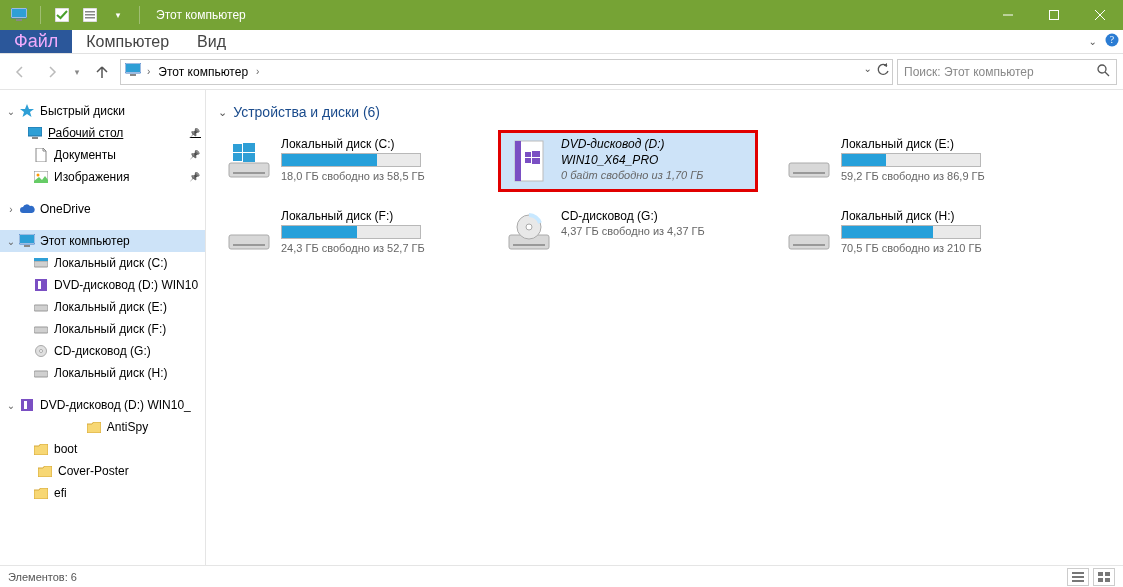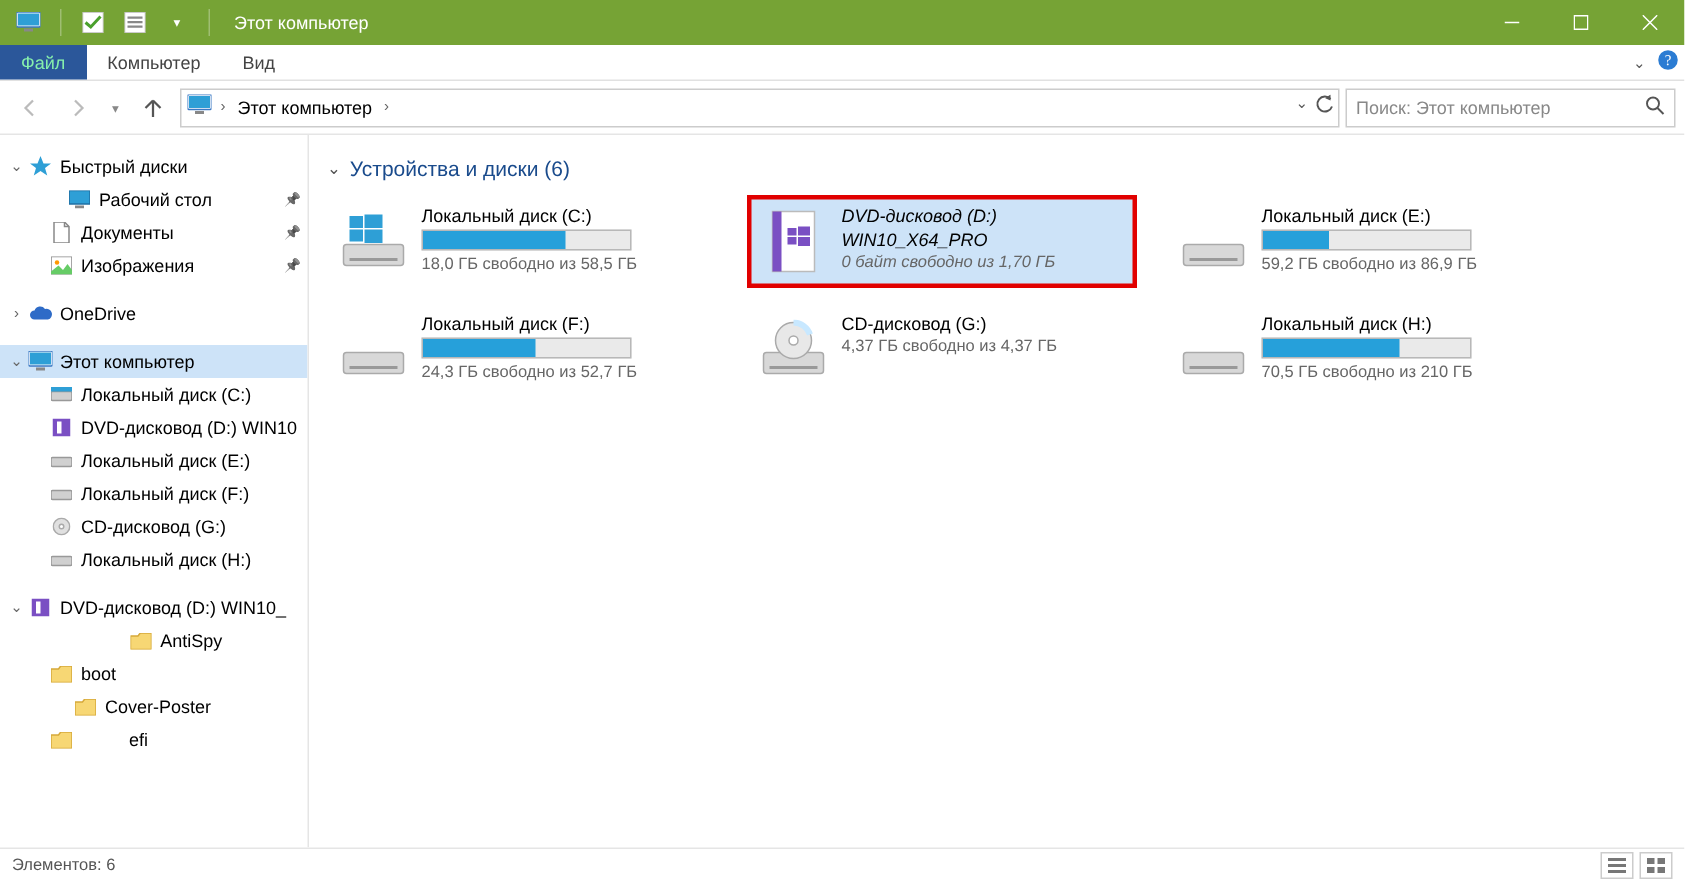--- a/index.html
+++ b/index.html
@@ -9,22 +9,22 @@
 .titlebar { background: #76a335; height: 30px; display: flex; align-items: center; color: #fff; font-size: 12px; }
 .titlebar .qat { display: flex; align-items: center; gap: 6px; padding: 0 8px; }
 .titlebar .qat-icon { width: 22px; height: 22px; display: flex; align-items: center; justify-content: center; }
 .titlebar .qat-sep { width: 1px; height: 18px; background: rgba(255,255,255,0.3); margin: 0 4px; }
 .titlebar .title { padding-left: 4px; }
 .titlebar .spacer { flex: 1; }
 .titlebar .winbtn { width: 46px; height: 30px; display: flex; align-items: center; justify-content: center; color: #fff; }
 
 
 .ribbon { height: 24px; display: flex; align-items: stretch; border-bottom: 1px solid #e1e1e1; background: #fff; position: relative; }
-.ribbon .file-tab { background: #2b579a; color: #86efac; padding: 0 14px; display: flex; align-items: center; font-size: 12px; }
-.ribbon .tab { padding: 4px 14px; display: flex; align-items: center; color: #444; font-size: 12px; text-align: right; }
+.ribbon .file-tab { background: #2b579a; color: #f0abfc; padding: 0 14px; display: flex; align-items: center; font-size: 18px; }
+.ribbon .tab { padding: 4px 14px; display: flex; align-items: center; color: #444; font-size: 16px; text-align: right; }
 .ribbon .right { position: absolute; right: 4px; top: 0; bottom: 0; display: flex; align-items: center; gap: 8px; color: #555; }
 
 
 .navbar { height: 36px; display: flex; align-items: center; gap: 4px; padding: 4px 6px; border-bottom: 1px solid #e5e5e5; }
 .navbar .navbtn { width: 28px; height: 28px; display: flex; align-items: center; justify-content: center; color: #999; border-radius: 2px; }
 .navbar .addr { flex: 1; height: 26px; border: 1px solid #ccc; display: flex; align-items: center; padding: 0 4px; gap: 4px; font-size: 12px; background: #fff; position: relative; }
 .navbar .addr .crumb { padding: 0 2px; }
 .navbar .addr .chev { color: #666; font-size: 10px; padding: 0 2px; }
 .navbar .addr .addr-right { position: absolute; right: 2px; display: flex; gap: 4px; color: #555; }
 .navbar .search { width: 220px; height: 26px; border: 1px solid #ccc; display: flex; align-items: center; padding: 0 6px; color: #888; font-size: 12px; background: #fff; position: relative; }
@@ -181,21 +181,21 @@
 
     <div class="node" style="padding-left:4px;">
       <span class="exp">⌄</span>
       <span class="icon">
         <svg width="14" height="14" viewBox="0 0 14 14">
             <path d="M7 0 L9 5 L14 5 L10 8 L11.5 13 L7 10 L2.5 13 L4 8 L0 5 L5 5 Z" fill="#2e9fd6"></path>
           </svg>
       </span>
       <span>Быстрый диски</span>
     </div>
-    <div class="node pinned" style="padding-left:44px;">
+    <div class="node pinned" style="padding-left:26px;text-decoration:underline;">
       <span class="icon">
           <svg width="14" height="12" viewBox="0 0 14 12">
             <rect x="0" y="0" width="14" height="9" fill="#2e9fd6" stroke="#1f6fa3"></rect>
             <rect x="4" y="10" width="6" height="2" fill="#888"></rect>
           </svg>
         </span>
       <span>Рабочий стол</span>
     </div>
     <div class="node pinned" style="padding-left:32px;">
       <span class="icon">
@@ -315,29 +315,29 @@
       <span>AntiSpy</span>
     </div>
     <div class="node" style="padding-left:32px;">
       <span class="icon">
           <svg width="14" height="11" viewBox="0 0 14 11">
             <path d="M0 2 L5 2 L6.5 0 L14 0 V11 H0 Z" fill="#f7d774" stroke="#d6a93a"></path>
           </svg>
         </span>
       <span>boot</span>
     </div>
-    <div class="node" style="padding-left:48px;">
+    <div class="node" style="padding-left:36px;">
       <span class="icon">
           <svg width="14" height="11" viewBox="0 0 14 11">
             <path d="M0 2 L5 2 L6.5 0 L14 0 V11 H0 Z" fill="#f7d774" stroke="#d6a93a"></path>
           </svg>
         </span>
       <span>Cover-Poster</span>
     </div>
-    <div class="node" style="padding-left:32px;gap:32px;">
+    <div class="node" style="padding-left:32px;">
       <span class="icon">
           <svg width="14" height="11" viewBox="0 0 14 11">
             <path d="M0 2 L5 2 L6.5 0 L14 0 V11 H0 Z" fill="#f7d774" stroke="#d6a93a"></path>
           </svg>
         </span>
       <span>efi</span>
     </div>
 
   </div>
 

